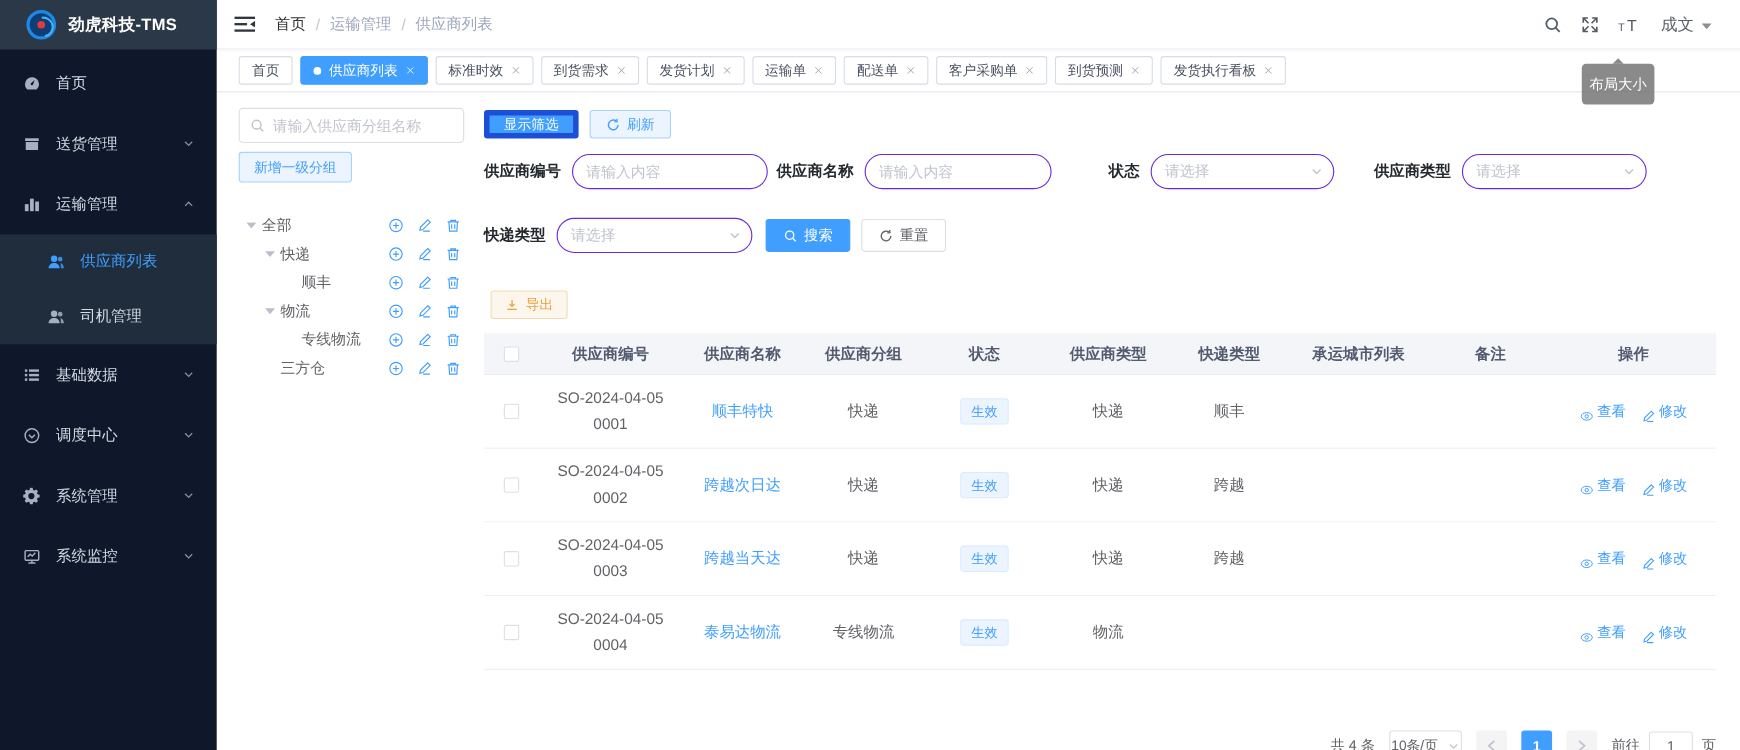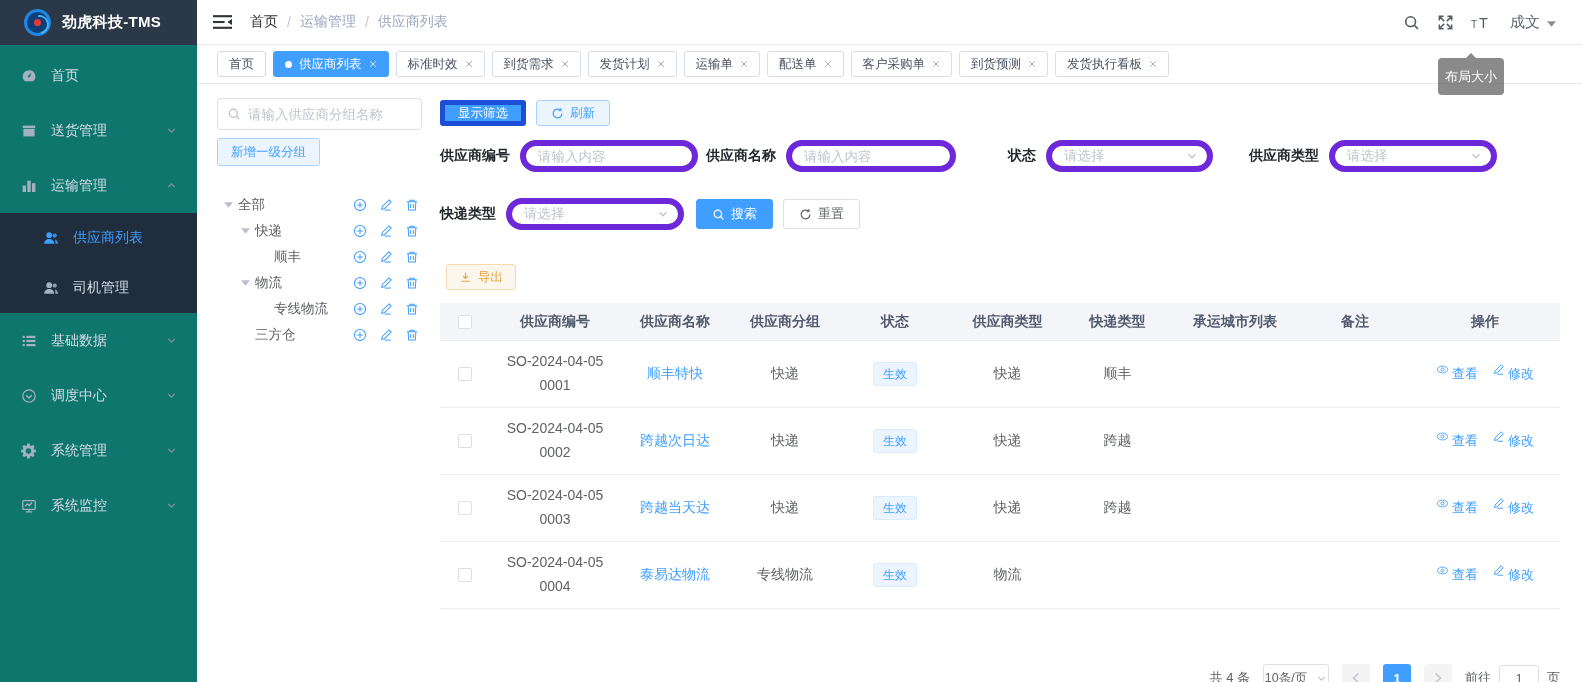--- a/index.html
+++ b/index.html
@@ -2,21 +2,21 @@
 <html><head>
 <meta charset="utf-8">
 <style>
   *{box-sizing:border-box;margin:0;padding:0}
   body{margin:0;background:#fff;font-family:"Liberation Sans","DejaVu Sans",sans-serif;}
   #app{position:relative;width:1582px;height:682px;overflow:hidden;background:#fff}
   .ic{display:inline-flex;align-items:center;justify-content:center;line-height:0}
   .ic svg{width:14px;height:14px}
 
   
-  .sb{position:absolute;left:0;top:0;width:197px;height:682px;background:#0f766e;z-index:3}
+  .sb{position:absolute;left:0;top:0;width:197px;height:682px;background:#0f172a;z-index:3}
   .logo{height:45px;display:flex;align-items:center;padding-left:24px;gap:11px;background:#2b3848}
   .logo-badge{width:27px;height:27px;border-radius:50%;background:#0d3e78;border:3px solid #1e88e5;position:relative;flex:none}
   .logo-badge::before{content:"";position:absolute;left:3px;top:3px;width:15px;height:15px;border-radius:50%;border:2px solid #46b3f0;border-left-color:transparent;border-bottom-color:transparent;transform:rotate(35deg)}
   .logo-badge::after{content:"";position:absolute;left:50%;top:50%;width:7px;height:7px;margin:-3.5px 0 0 -3.5px;border-radius:50%;background:#e53935}
   .logo-text{color:#fff;font-weight:bold;font-size:15px;letter-spacing:.3px}
   .menu{margin-top:3px}
   .menu-item{height:55px;display:flex;align-items:center;padding:0 20px;color:#d3dbe5;font-size:14px;cursor:pointer}
   .menu-item .mi{width:18px;margin-right:13px;color:#a3b1c2}
   .menu-item .mi svg{width:16px;height:16px}
   .chev{margin-left:auto;color:#8492a6}
@@ -83,40 +83,40 @@
   .btn.primary{background:#409eff;color:#fff;border:5px solid #1d4ed8;height:26px;padding:0 13px}
   .btn.plain{background:#ecf5ff;color:#409eff;border:1px solid #a8d2fd;height:26px;padding:0 14px}
   .btn.warn{background:#fdf6ec;color:#e6a23c;border:1px solid #f5dab1;height:26px;padding:0 12px}
   .btn.search-btn{background:#409eff;color:#fff;border:1px solid #409eff;height:30px;padding:0 15px;font-size:13px}
   .btn.default{background:#fff;color:#606266;border:1px solid #dcdfe6;height:30px;padding:10px 15px;font-size:13px}
   .frow{position:absolute;left:0;display:flex;align-items:center}
   .frow1{top:56px}.frow2{top:114px}
   .fg{display:flex;align-items:center}
   .fg1{margin-left:8px}.fg2{margin-left:52px}.fg3{margin-left:36px}
   .flabel{font-size:14px;font-weight:bold;color:#23292e;margin-right:10px;white-space:nowrap}
-  .fctrl{position:relative;height:32px;border:6px solid #6d28d9;border-radius:16px;display:flex;align-items:center;background:#fff}
+  .fctrl{position:relative;height:32px;border:1px solid #6d28d9;border-radius:16px;display:flex;align-items:center;background:#fff}
   .fctrl input{border:none;outline:none;padding:0 12px;width:100%;font-size:13.5px;color:#606266;background:transparent}
   .fctrl input::placeholder{color:#c0c4cc}
   .fctrl .ph{padding:0 12px;font-size:13.5px;color:#c0c4cc;flex:1}
   .fctrl .sc{position:absolute;right:9px;color:#c0c4cc}
   .fctrl .sc svg{width:12px;height:12px}
   .fbtns{display:flex;gap:10px;margin-left:12px}
   .exportrow{position:absolute;top:180px;left:6px}
 
   
   .table{position:absolute;top:219px;left:0;width:1120px;font-size:14px;color:#606266}
   .trh,.trr{display:grid;grid-template-columns:50px 130px 110px 110px 110px 115px 105px 130px 110px 1fr;align-items:center}
   .trh{height:38px;background:#f4f5f8;font-weight:bold;color:#515a6e;border-bottom:1px solid #ebeef5}
   .trr{min-height:67px;border-bottom:1px solid #ebeef5;background:#fff}
   .td{text-align:center;padding:0 6px;line-height:1.7}
   .cb{width:14px;height:14px;border:1px solid #dcdfe6;border-radius:2px;background:#fff;display:inline-block;vertical-align:middle;cursor:pointer}
   .link{color:#409eff;cursor:pointer}
   .badge{display:inline-block;padding:5px 9px;background:#ecf5ff;border:1px solid #d9ecff;color:#409eff;border-radius:3px;font-size:12px;line-height:1}
   .ops-cell{display:flex;justify-content:center;gap:14px;color:#409eff;font-size:13px}
-  .op{display:inline-flex;align-items:flex-start;gap:3px;cursor:pointer;white-space:nowrap}
+  .op{display:inline-flex;align-items:flex-end;gap:3px;cursor:pointer;white-space:nowrap}
   .op svg{width:13px;height:13px}
 
   
   .pager{position:absolute;top:580px;left:0;width:1120px;display:flex;justify-content:flex-end;align-items:center;gap:13px;font-size:13px;color:#606266}
   .psel{width:66px;height:28px;border:1px solid #dcdfe6;border-radius:3px;display:flex;align-items:center;justify-content:center;gap:9px;font-size:12.5px;color:#606266;cursor:pointer}
   .psel .ic{color:#c0c4cc}
   .psel svg{width:11px;height:11px}
   .pbtn{width:28px;height:28px;border-radius:3px;background:#f4f4f5;color:#c0c4cc;display:flex;align-items:center;justify-content:center;cursor:pointer}
   .pbtn svg{width:10px;height:12px}
   .pcur{width:28px;height:28px;border-radius:3px;background:#409eff;color:#fff;display:flex;align-items:center;justify-content:center;font-weight:bold;font-size:13px;cursor:pointer}

